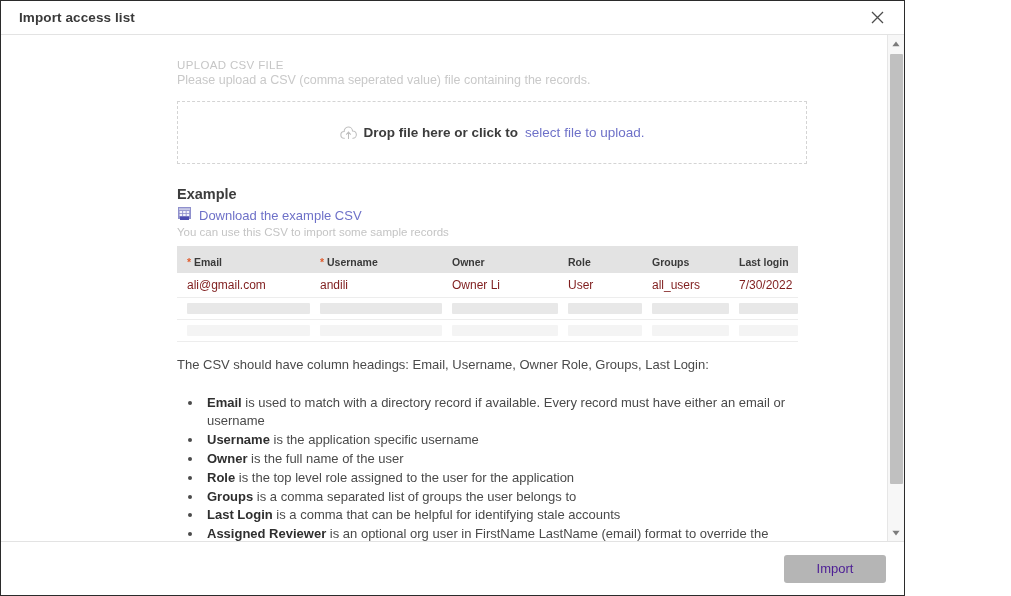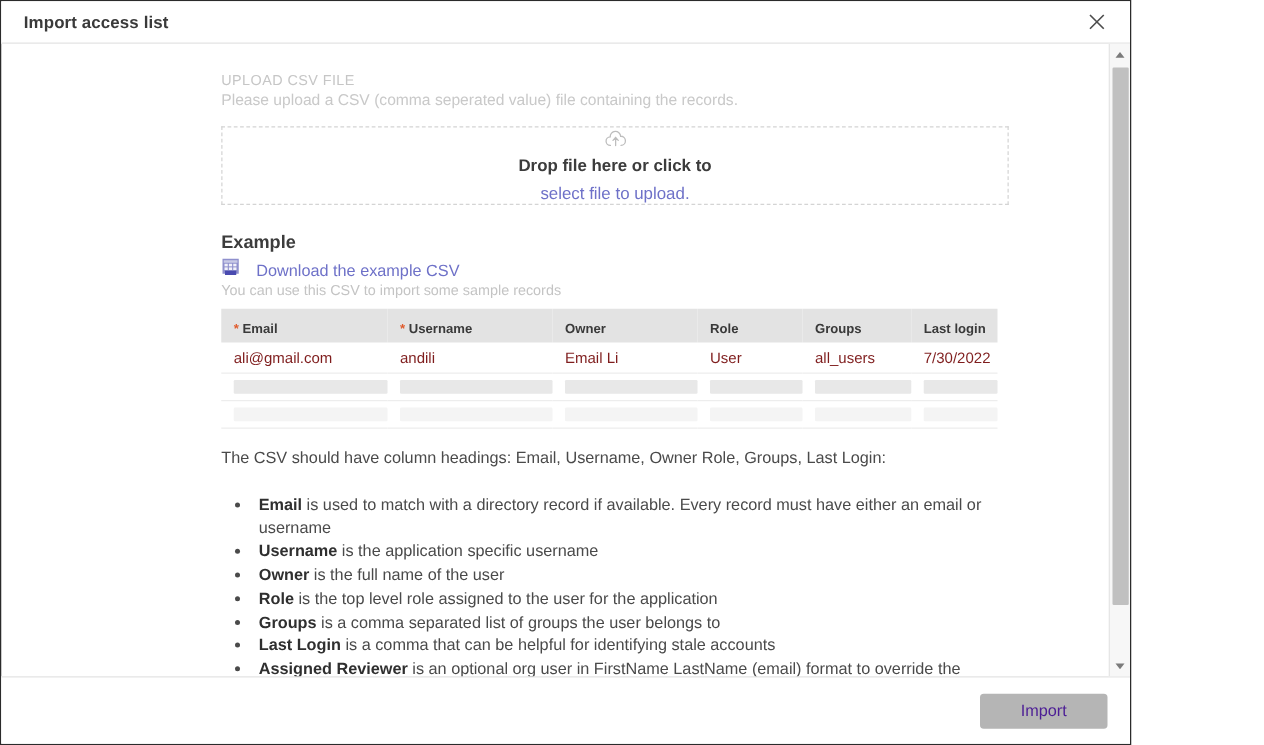--- a/index.html
+++ b/index.html
@@ -80,21 +80,20 @@
   
   .dropzone {
     height: 63px;
     border: 1px dashed #d4d4d4;
     display: flex;
     align-items: center;
     justify-content: center;
     gap: 7px;
     background: #ffffff;
     cursor: pointer;
-    flex-direction: column;
   }
   .dropzone .cloud-icon {
     display: flex;
     align-items: center;
     color: #b9b9b9;
   }
   .dropzone .dz-strong {
     font-size: 13.5px;
     font-weight: bold;
     color: #3c3c3c;
@@ -108,21 +107,21 @@
   
   .example-h {
     font-size: 14.5px;
     font-weight: bold;
     color: #3c3c3c;
     margin: 22px 0 4px 0;
   }
   .dl-row {
     display: flex;
     align-items: center;
-    gap: 13px;
+    gap: 7px;
     margin-bottom: 1px;
   }
   .dl-link {
     font-size: 13px;
     color: #6e71c8;
     cursor: pointer;
   }
   .dl-sub {
     font-size: 11.5px;
     color: #c4c4c4;
@@ -299,21 +298,21 @@
                 <th><span>Owner</span></th>
                 <th><span>Role</span></th>
                 <th><span>Groups</span></th>
                 <th><span>Last login</span></th>
               </tr>
           </thead>
           <tbody id="tbody-rows">
               <tr>
                 <td>ali@gmail.com</td>
                 <td>andili</td>
-                <td>Email Li</td>
+                <td>Owner Li</td>
                 <td>User</td>
                 <td>all_users</td>
                 <td>7/30/2022</td>
               </tr>
               <tr>
                 <td class="skeleton-cell">
                   <div class="skel-bar skel-a"></div>
                 </td>
                 <td class="skeleton-cell">
                   <div class="skel-bar skel-a"></div>

